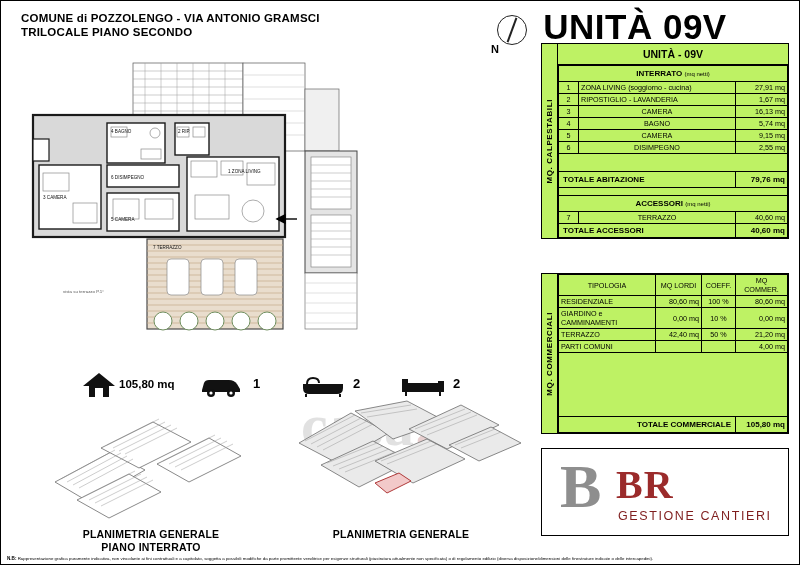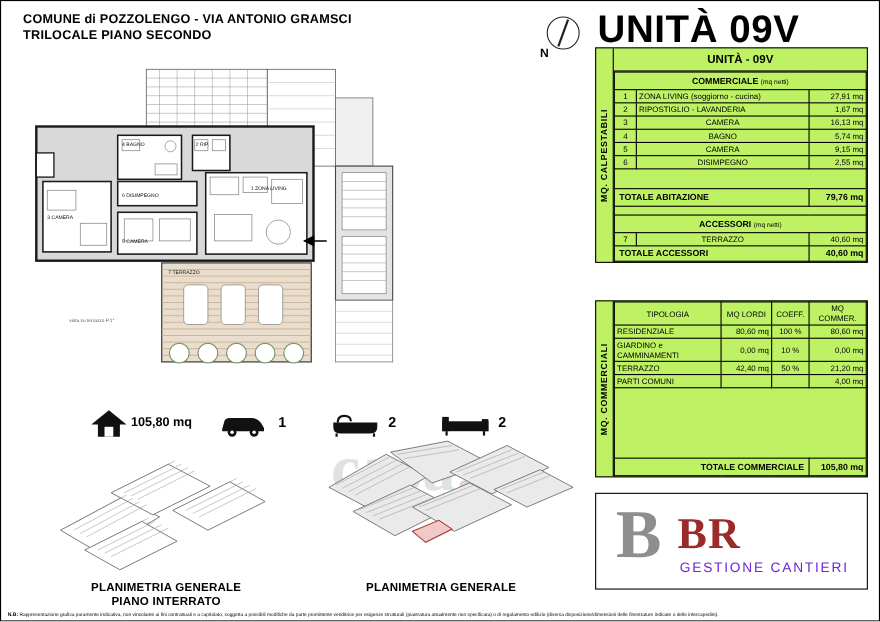--- a/index.html
+++ b/index.html
@@ -80,21 +80,21 @@
   }
   .logo .bigB {
     position:absolute; left:18px; top:6px; font-family:"Liberation Serif", serif;
     font-size:62px; font-weight:bold; color:#8e8e8e; line-height:62px;
   }
   .logo .br {
     position:absolute; left:74px; top:16px; font-family:"Liberation Serif", serif;
     font-size:40px; font-weight:bold; color:#9b2b2b; line-height:40px; letter-spacing:1px;
   }
   .logo .gc {
-    position:absolute; left:76px; top:60px; font-size:12.5px; color:#6d28d9; letter-spacing:1.6px;
+    position:absolute; left:76px; top:60px; font-size:12.5px; color:#7f1d1d; letter-spacing:1.6px;
   }
   
   .note {
     position:absolute; left:6px; bottom:2px; width:790px;
     font-size:4.4px; line-height:7px; text-align:justify;
   }
   .note b { font-size:4.6px; }
 </style>
 </head>
 <body>
@@ -380,21 +380,21 @@
     <div class="vband">
       <span>MQ. CALPESTABILI</span>
     </div>
     <div class="inner">
       <div style="text-align:center;font-weight:bold;font-size:10.5px;padding:4px 0;border-bottom:1px solid #000;">UNITÀ - 09V</div>
 
       <table class="tb">
         <tbody>
             <tr>
           <td colspan="3" class="ctr" style="font-weight:bold;font-size:8px;padding:3px 0;">
-            <span>COMMERCIALE</span>
+            <span>INTERRATO</span>
             <span style="font-weight:normal;font-size:6px;">(mq netti)</span>
           </td>
         </tr>
         <tr>
           <td class="ctr" style="width:20px">1</td>
           <td>ZONA LIVING (soggiorno - cucina)</td>
           <td class="rgt" style="width:52px">27,91 mq</td>
         </tr>
         <tr>
           <td class="ctr">2</td>

